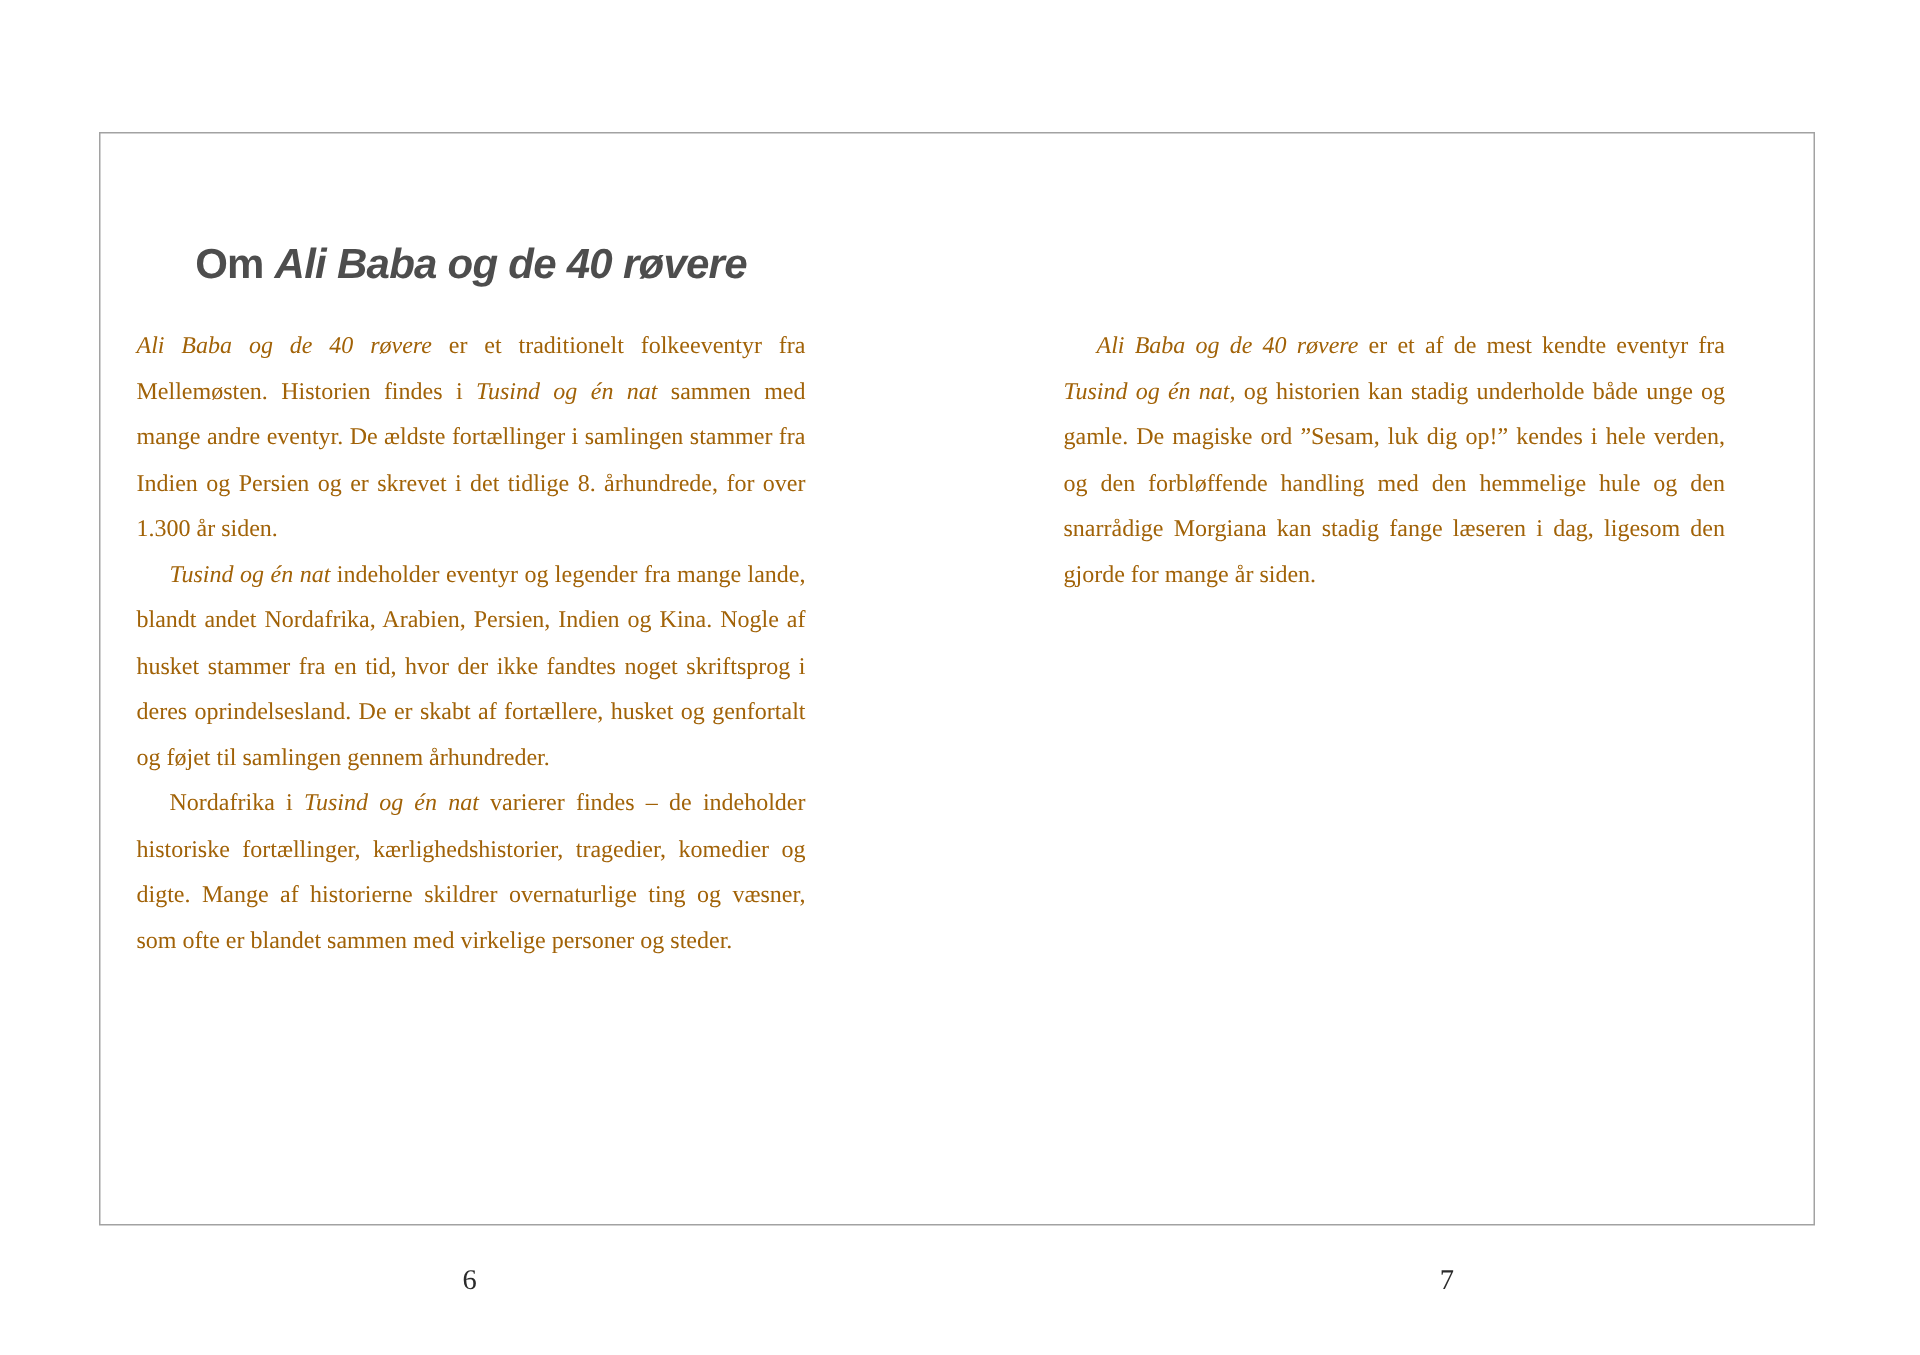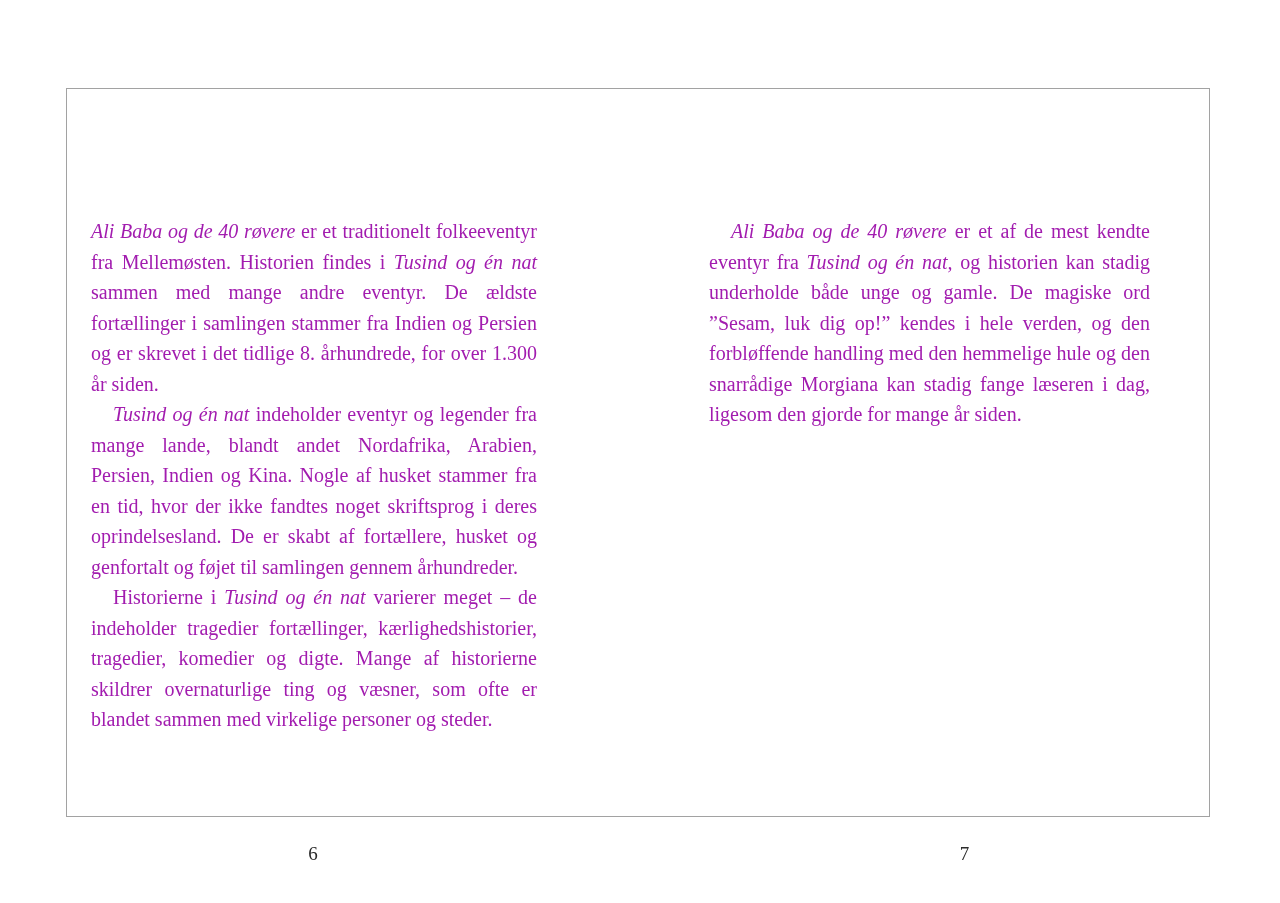--- a/index.html
+++ b/index.html
@@ -37,23 +37,23 @@
     letter-spacing: -0.5px;
     color: #4d4d4d;
     white-space: nowrap;
   }
   .heading .h-italic { font-style: italic; }
   .col {
     position: absolute;
     top: 127px;
     width: 446px;
     font-family: "Liberation Serif", serif;
-    font-size: 20px;
+    font-size: 16px;
     line-height: 30.5px;
-    color: #a21caf;
+    color: #a16207;
     text-align: justify;
     hyphens: manual;
     -webkit-hyphens: manual;
   }
   .col-left  { left: 24px; }
   .col-right { left: 642px; width: 441px; }
   .para { margin: 0; padding: 0; }
   .para.indent { text-indent: 22px; }
   .para em { font-style: italic; }
   .pagenum {
@@ -68,25 +68,26 @@
   .pn-left  { left: 90px; }
   .pn-right { left: 744px; width: 441px; }
 </style>
 </head>
 <body>
 
 <div class="screen">
 
   <div class="spread">
 
+    <h1 class="heading"><span class="h-prefix">Om </span><span class="h-italic">Ali Baba og de 40 røvere</span></h1>
 
     <div class="col col-left" id="col-left">
         <p class="para"><em>Ali Baba og de 40 røvere</em><span> er et traditionelt folke­eventyr fra Mellemøsten. Historien findes i </span><em>Tusind og én nat</em><span> sammen med mange andre eventyr. De ældste fortællinger i samlingen stammer fra Indien og Persien og er skrevet i det tidlige 8. århundrede, for over 1.300 år siden.</span></p>
         <p class="para indent"><em>Tusind og én nat</em><span> indeholder eventyr og legender fra mange lande, blandt andet Nordafrika, Arabien, Persien, Indien og Kina. Nogle af husket stammer fra en tid, hvor der ikke fandtes noget skriftsprog i deres oprindelsesland. De er skabt af fortællere, husket og genfortalt og føjet til samlingen gennem århundre­der.</span></p>
-        <p class="para indent"><span>Historierne i </span><em>Tusind og én nat</em><span> varierer meget – de indeholder tragedier fortællinger, kærlighedshisto­rier, tragedier, komedier og digte. Mange af histo­rierne skildrer overnaturlige ting og væsner, som ofte er blandet sammen med virkelige personer og steder.</span></p>
+        <p class="para indent"><span>Nordafrika i </span><em>Tusind og én nat</em><span> varierer findes – de indeholder historiske fortællinger, kærlighedshisto­rier, tragedier, komedier og digte. Mange af histo­rierne skildrer overnaturlige ting og væsner, som ofte er blandet sammen med virkelige personer og steder.</span></p>
       </div>
 
     <div class="col col-right" id="col-right">
         <p class="para indent"><em>Ali Baba og de 40 røvere</em><span> er et af de mest kendte eventyr fra </span><em>Tusind og én nat,</em><span> og historien kan stadig underholde både unge og gamle. De magiske ord ”Sesam, luk dig op!” kendes i hele verden, og den forbløffende handling med den hemmelige hule og den snarrådige Morgiana kan stadig fange læseren i dag, ligesom den gjorde for mange år siden.</span></p>
       </div>
 
   </div>
 
   <div class="pagenum pn-left">6</div>
 

